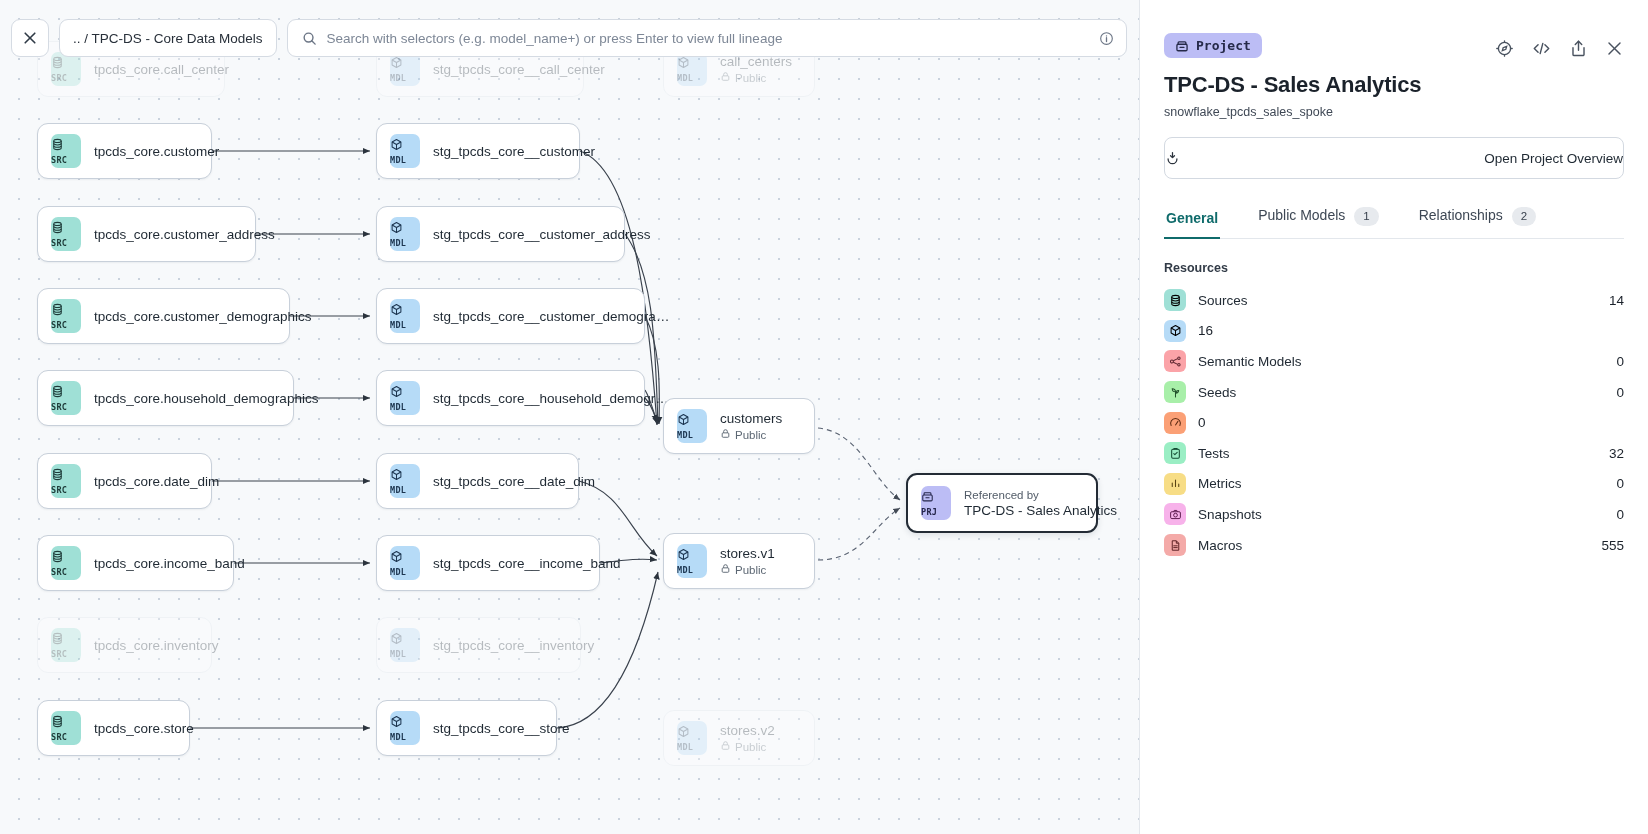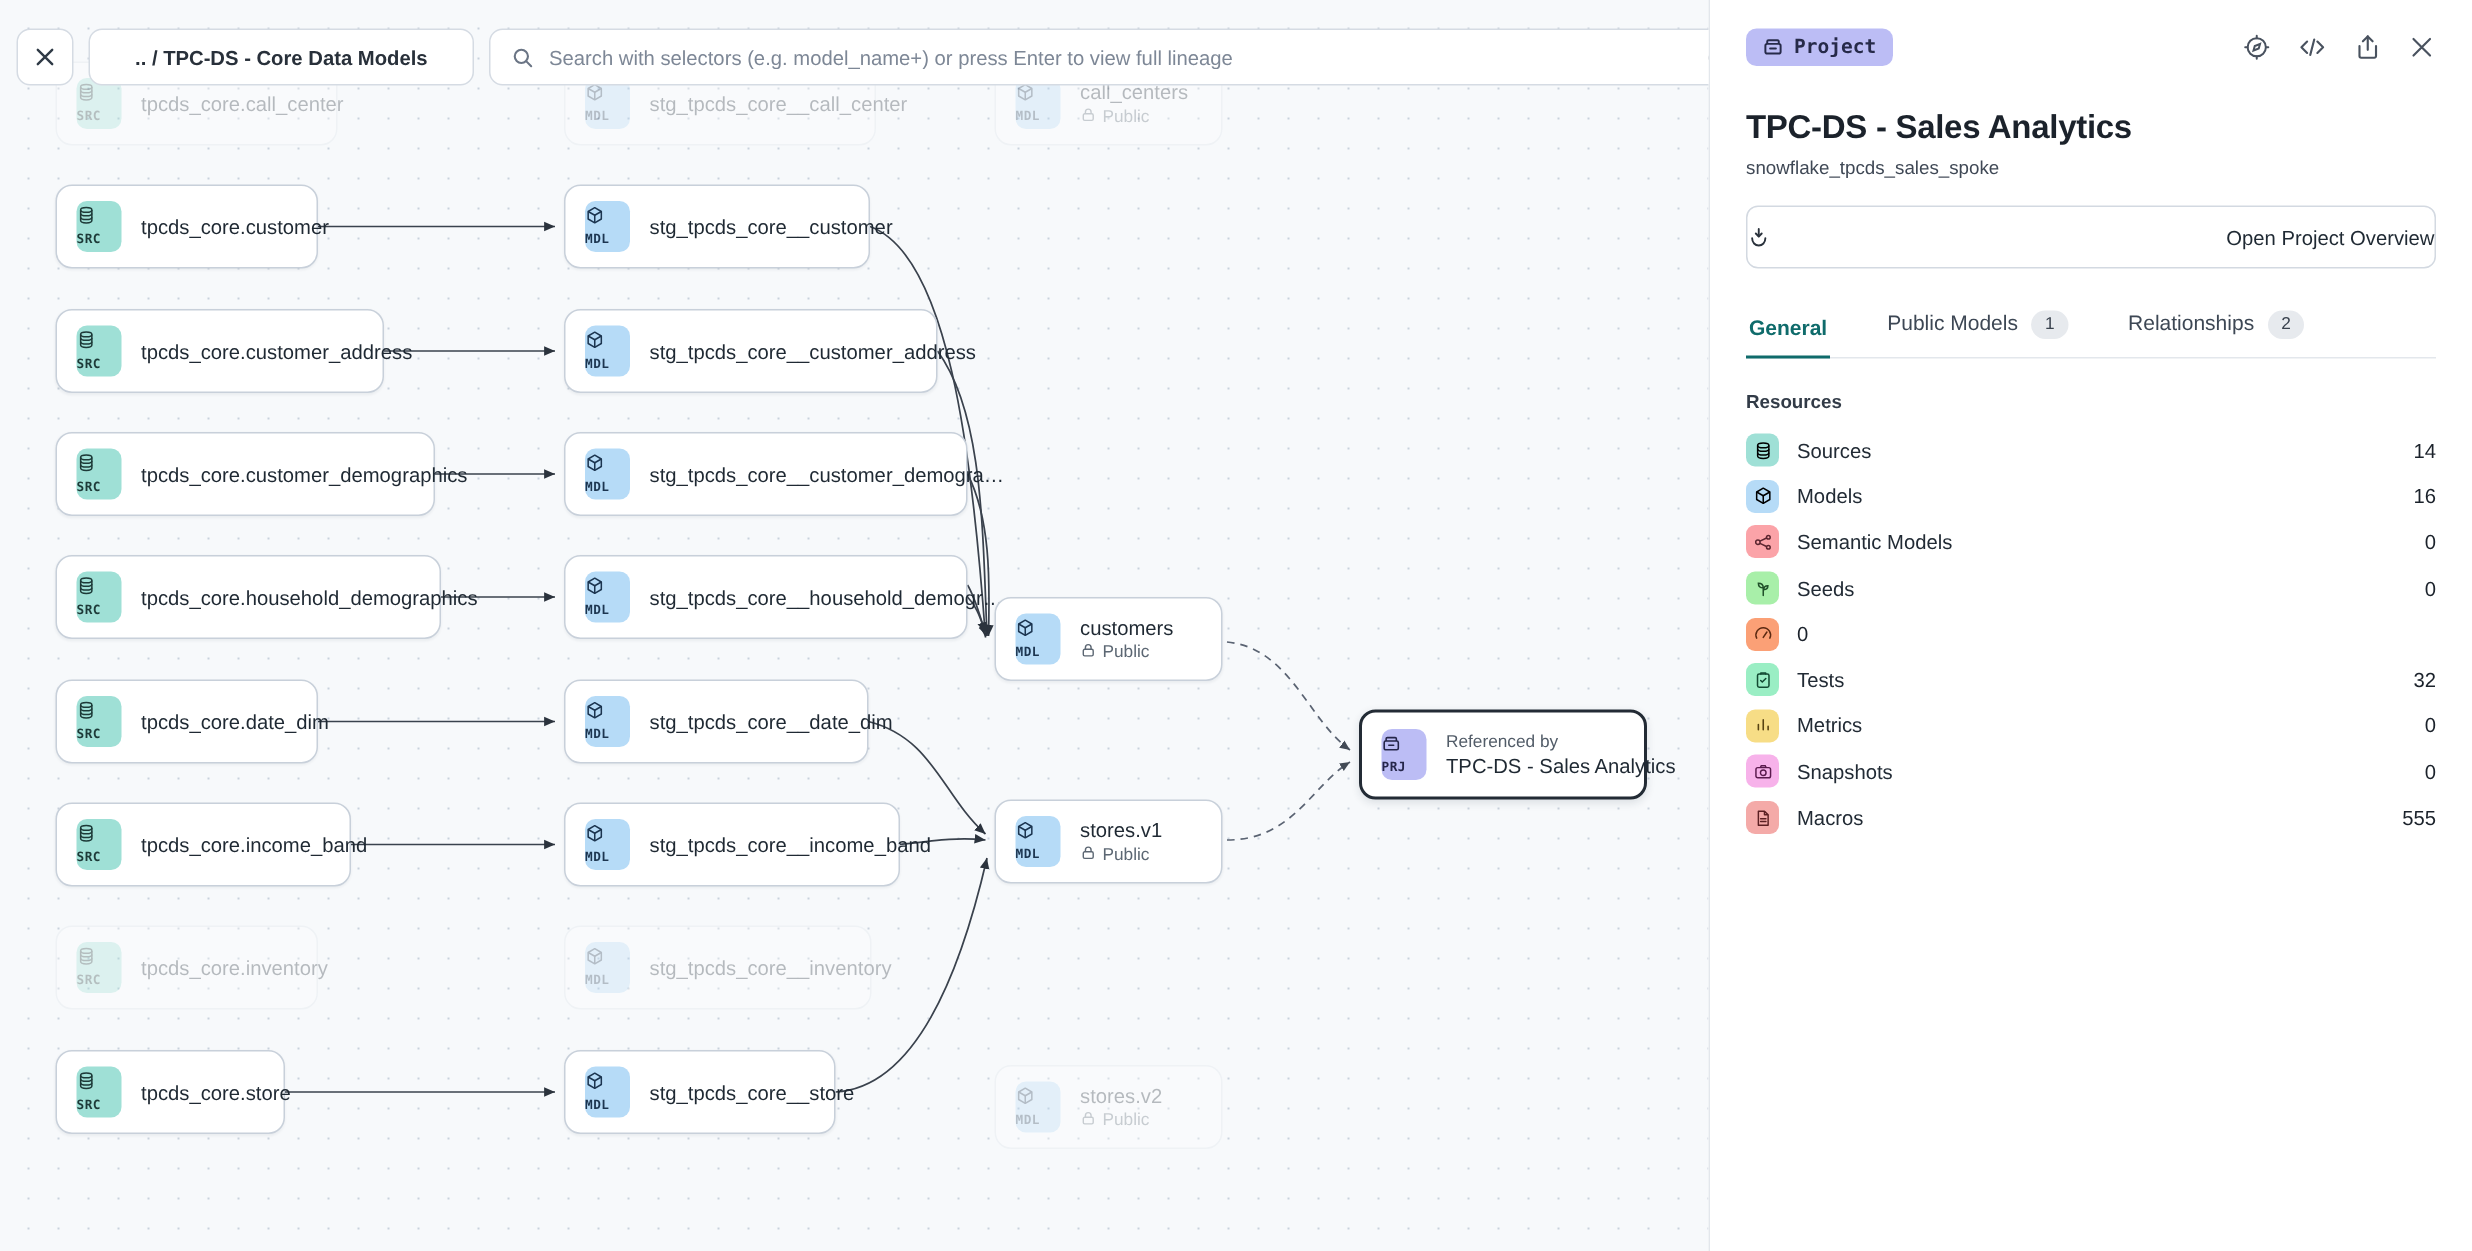--- a/index.html
+++ b/index.html
@@ -28,24 +28,24 @@
     display: flex; align-items: center; gap: 10px;
     z-index: 30;
   }
   .tb-btn {
     height: 38px; min-width: 38px;
     background: #fff; border: 1px solid #d5dbe3; border-radius: 9px;
     display: flex; align-items: center; justify-content: center;
     cursor: pointer; color: #2f3a46;
   }
   .tb-crumb {
-    height: 38px; padding: 0 30px;
+    height: 38px; padding: 0 13px;
     background: #fff; border: 1px solid #d5dbe3; border-radius: 9px;
     display: flex; align-items: center;
-    font-size: 13.5px; font-weight: 700; color: #28303a;
+    font-size: 13.5px; font-weight: 400; color: #28303a;
     cursor: pointer; white-space: nowrap;
   }
   #search-wrap {
     height: 38px; width: 840px;
     background: #fff; border: 1px solid #d5dbe3; border-radius: 9px;
     display: flex; align-items: center; padding: 0 12px 0 14px; gap: 10px;
     cursor: text;
   }
   #search-input {
     flex: 1; border: none; outline: none; background: transparent;
@@ -93,21 +93,21 @@
   .node-strong { font-size: 13.5px; color: #1f2933; white-space: nowrap; }
 
   
   #side-pane {
     width: 509px; height: 834px; background: #fff;
     border-left: 1px solid #e3e7ec;
     padding: 0 24px;
     position: relative;
   }
   #side-head {
-    display: flex; align-items: center; justify-content: space-between;
+    display: flex; align-items: flex-end; justify-content: space-between;
     height: 58px; padding-top: 4px;
   }
   #proj-chip {
     display: inline-flex; align-items: center; gap: 7px;
     background: #bcbdf5; color: #262a49;
     border-radius: 7px; padding: 5px 11px;
     font-size: 13px; font-weight: 600;
     font-family: "DejaVu Sans Mono", monospace;
     cursor: pointer;
   }
@@ -638,21 +638,20 @@
           <span class="res-val">14</span>
         </div>
         <div class="res-row">
           <span class="res-ico" style="background:#b6dbf7">
             <svg width="13" height="13" viewBox="0 0 16 16" fill="none" stroke="currentColor" stroke-width="1.25" stroke-linejoin="round">
               <path d="M8 1.8 13.4 4.9v6.2L8 14.2 2.6 11.1V4.9z"></path>
               <path d="M2.6 4.9 8 8l5.4-3.1"></path>
               <path d="M8 8v6.2"></path>
             </svg>
           </span>
-          <span class="res-name">Models</span>
           <span class="res-val">16</span>
         </div>
         <div class="res-row">
           <span class="res-ico" style="background:#fba3a8">
             <svg width="13" height="13" viewBox="0 0 16 16" fill="none" stroke="#5c2630" stroke-width="1.25">
               <circle cx="3.6" cy="8" r="1.8"></circle>
               <circle cx="12.2" cy="3.9" r="1.5"></circle>
               <circle cx="12.2" cy="12.1" r="1.5"></circle>
               <path d="M5.3 7.1 10.7 4.5M5.3 8.9l5.4 2.6"></path>
             </svg>

